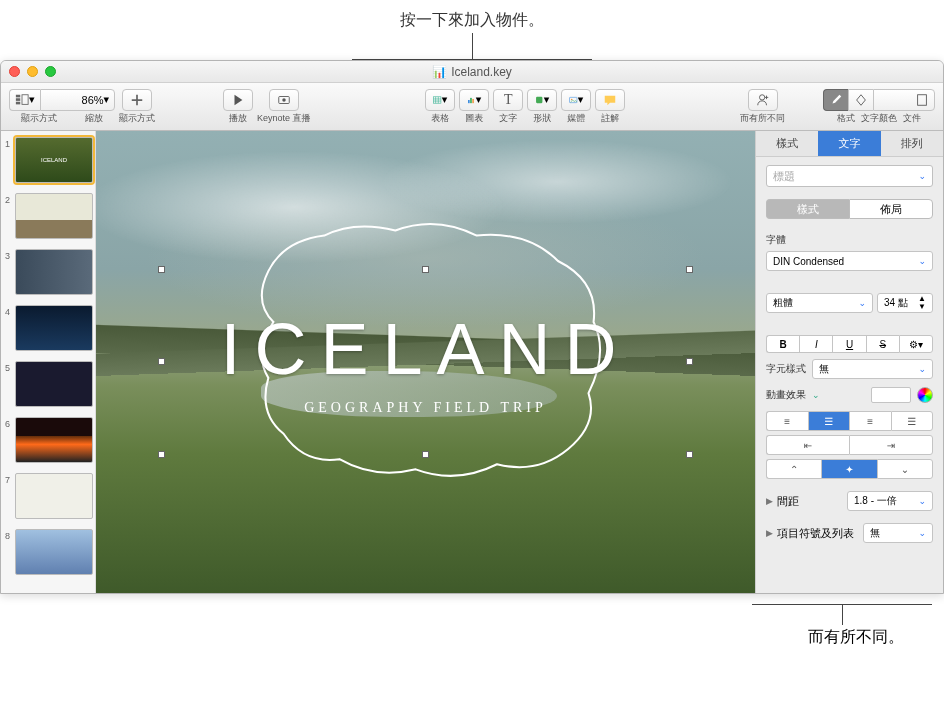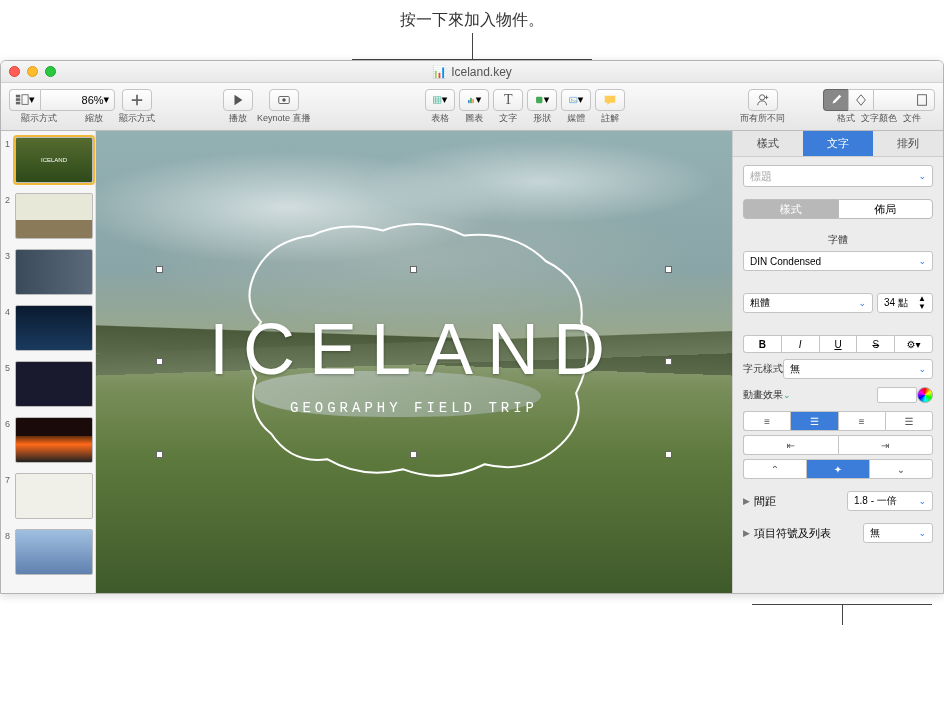--- a/index.html
+++ b/index.html
@@ -54,48 +54,48 @@
 .thumb-img.t8 { background: linear-gradient(#a0c0e0,#6080b0); }
 
 .canvas { flex: 1; background: #fff; position: relative; overflow: hidden; }
 .slide { position: absolute; inset: 0; }
 .slide-bg { position: absolute; inset: 0; background: linear-gradient(180deg,#93b0b3 0%,#8aa5a7 30%,#9aa88c 45%,#7a8f5c 55%,#5f7a3e 70%,#3f5a2a 100%); }
 .clouds { position: absolute; top: 0; left: 0; right: 0; height: 55%; background: radial-gradient(ellipse 300px 80px at 30% 30%, rgba(255,255,255,0.6), transparent 70%), radial-gradient(ellipse 250px 60px at 70% 20%, rgba(255,255,255,0.5), transparent 70%), radial-gradient(ellipse 400px 100px at 50% 50%, rgba(180,190,180,0.5), transparent 70%); }
 .mtn { position: absolute; top: 38%; left: 0; right: 0; height: 20%; background: linear-gradient(178deg, transparent 40%, #5a6a4a 41%, #6a7a5a 60%, transparent 60%), linear-gradient(182deg, transparent 35%, #4a5a3a 36%, #5a6a4a 60%, transparent 60%); }
 .water { position: absolute; top: 52%; left: 25%; right: 30%; height: 10%; background: linear-gradient(90deg, rgba(200,210,215,0.8), rgba(180,195,200,0.6)); border-radius: 40% 60% 50% 50%; opacity: 0.7; }
 .titlebox { position: absolute; top: 30%; left: 10%; right: 10%; height: 40%; display: flex; flex-direction: column; align-items: center; justify-content: center; }
 .titlebox .big { font-size: 72px; letter-spacing: 14px; color: #fff; font-weight: 300; font-family: "DIN Condensed", "Arial Narrow", Arial; text-shadow: 0 1px 3px rgba(0,0,0,0.3); }
-.titlebox .sub { font-size: 14px; letter-spacing: 4px; color: #fff; margin-top: 10px; font-family: Liberation Mono, monospace; }
+.titlebox .sub { font-size: 14px; letter-spacing: 4px; color: #fff; margin-top: 10px; font-family: Liberation Serif, serif; }
 .sel-handle { position: absolute; width: 7px; height: 7px; background: #fff; border: 1px solid #666; }
 .h-tl { top: -4px; left: -4px; } .h-tm { top: -4px; left: 50%; margin-left: -4px; } .h-tr { top: -4px; right: -4px; }
 .h-ml { top: 50%; left: -4px; margin-top: -4px; } .h-mr { top: 50%; right: -4px; margin-top: -4px; }
 .h-bl { bottom: -4px; left: -4px; } .h-bm { bottom: -4px; left: 50%; margin-left: -4px; } .h-br { bottom: -4px; right: -4px; }
 
-.inspector { width: 211px; background: #ececec; border-left: 1px solid #cdcdcd; font-size: 11px; text-align: center; }
+.inspector { width: 188px; background: #ececec; border-left: 1px solid #cdcdcd; font-size: 11px; }
 .insp-tabs { display: flex; height: 26px; border-bottom: 1px solid #cdcdcd; background: #e6e6e6; }
 .insp-tab { flex: 1; display: flex; align-items: center; justify-content: center; cursor: pointer; color: #444; }
 .insp-tab.active { background: #3b7dd8; color: #fff; }
 .insp-body { padding: 8px 10px; }
 .insp-sel { width: 100%; height: 22px; background: #fff; border: 1px solid #c0c0c0; border-radius: 3px; margin-bottom: 12px; display: flex; align-items: center; padding: 0 6px; justify-content: space-between; }
 .insp-seg2 { display: flex; margin-bottom: 14px; }
 .insp-seg2 > div { flex: 1; height: 20px; display: flex; align-items: center; justify-content: center; border: 1px solid #bcbcbc; background: #fff; cursor: pointer; font-size: 11px; }
 .insp-seg2 > div:first-child { border-radius: 4px 0 0 4px; border-right: 0; }
 .insp-seg2 > div:last-child { border-radius: 0 4px 4px 0; }
 .insp-seg2 > .active { background: #b8b8b8; color: #fff; }
 .insp-label { font-size: 10px; color: #333; margin-bottom: 4px; }
 .insp-row { display: flex; gap: 4px; margin-bottom: 22px; }
 .insp-field { flex: 1; height: 20px; background: #fff; border: 1px solid #c4c4c4; border-radius: 3px; display: flex; align-items: center; padding: 0 6px; justify-content: space-between; cursor: pointer; font-size: 10px; }
 .caret { color: #3478f6; font-size: 9px; }
 .fmt-btns { display: flex; gap: 0; margin-bottom: 6px; }
 .fmt-btns > div { flex: 1; height: 18px; border: 1px solid #c4c4c4; background: #fff; display: flex; align-items: center; justify-content: center; cursor: pointer; font-size: 10px; }
 .fmt-btns > div:not(:last-child) { border-right: 0; }
 .fmt-btns > div:first-child { border-radius: 3px 0 0 3px; }
 .fmt-btns > div:last-child { border-radius: 0 3px 3px 0; }
 .gear { width: 22px; }
-.insp-inline { display: flex; align-items: center; margin-bottom: 8px; }
+.insp-inline { display: flex; align-items: center; gap: 6px; margin-bottom: 8px; }
 .insp-inline .lbl { font-size: 10px; color: #333; }
 .sw { width: 40px; height: 16px; background: #fff; border: 1px solid #c4c4c4; border-radius: 2px; }
 .colorwell { width: 16px; height: 16px; border-radius: 50%; background: conic-gradient(red,yellow,lime,cyan,blue,magenta,red); border: 1px solid #aaa; cursor: pointer; }
 .align-grid { display: flex; gap: 0; margin-bottom: 4px; }
 .align-grid > div { flex: 1; height: 20px; border: 1px solid #c4c4c4; background: #fff; display: flex; align-items: center; justify-content: center; cursor: pointer; font-size: 10px; color: #555; }
 .align-grid > div:not(:last-child) { border-right: 0; }
 .align-grid > div:first-child { border-radius: 3px 0 0 3px; }
 .align-grid > div:last-child { border-radius: 0 3px 3px 0; }
 .align-grid > .active { background: #3b7dd8; color: #fff; }
 .disclosure { display: flex; align-items: center; gap: 4px; margin: 12px 0 2px; cursor: pointer; }
@@ -432,14 +432,15 @@
       </div>
     </div>
 
   </div>
 </div>
 
 <div class="anno-bottom-wrap">
   <div class="anno-bottom-bar"></div>
   <div class="anno-bottom-line"></div>
   <div class="anno-bottom">
+    <div>而有所不同。</div>
   </div>
 </div>
 
 </body></html>

